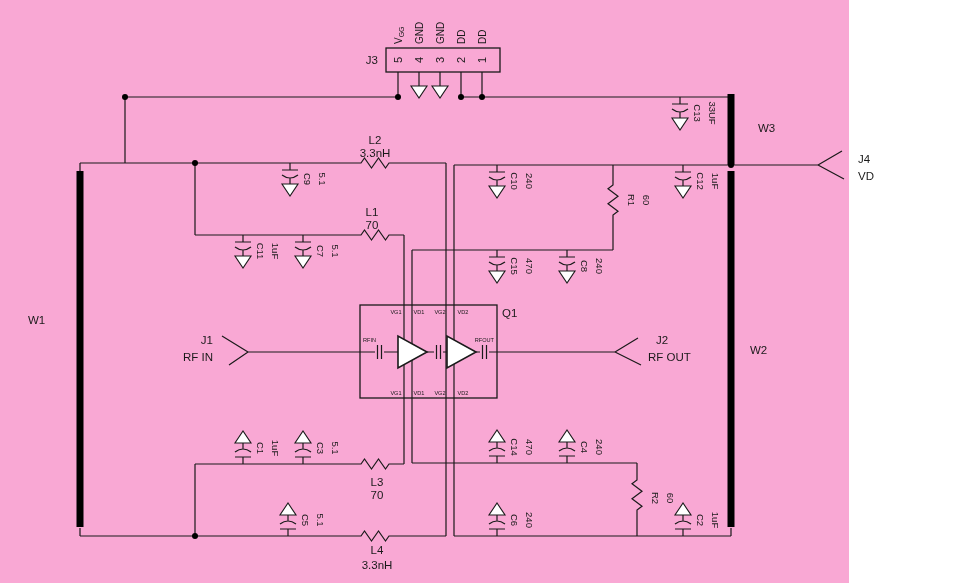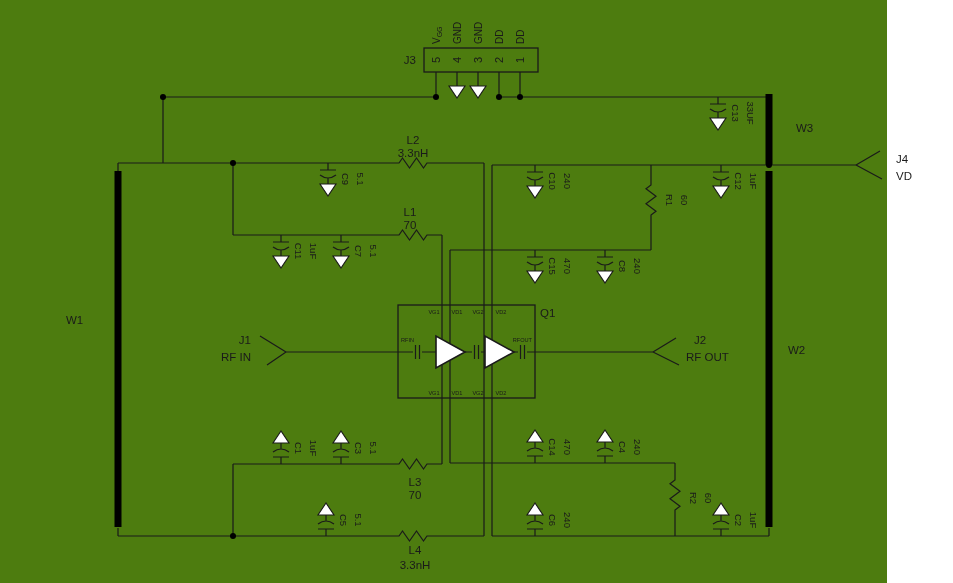--- a/index.html
+++ b/index.html
@@ -1,16 +1,16 @@
 <!DOCTYPE html>
 <html><head>
 <meta charset="utf-8">
 <style>
   html,body{margin:0;padding:0;background:#ffffff;}
-  .page{width:849px;height:583px;background:#4d7c0f;position:relative;font-family:"Liberation Sans",sans-serif;padding-left:38px;}
+  .page{width:849px;height:583px;background:#f9a8d4;position:relative;font-family:"Liberation Sans",sans-serif;}
   svg text{font-family:"Liberation Sans",sans-serif;fill:#1a1a1a;}
   .lbl{font-size:11.5px;}
   .rot{font-size:9.5px;}
   .pin{font-size:11px;}
   .sig{font-size:10px;}
   .tiny{font-size:5.6px;}
   .wire{stroke:#1a1a1a;stroke-width:1.2;fill:none;}
   .sym{stroke:#1a1a1a;stroke-width:1.2;fill:none;}
   .gnd{stroke:#1a1a1a;stroke-width:1.1;fill:#ffffff;}
   .bar{fill:#000;}

